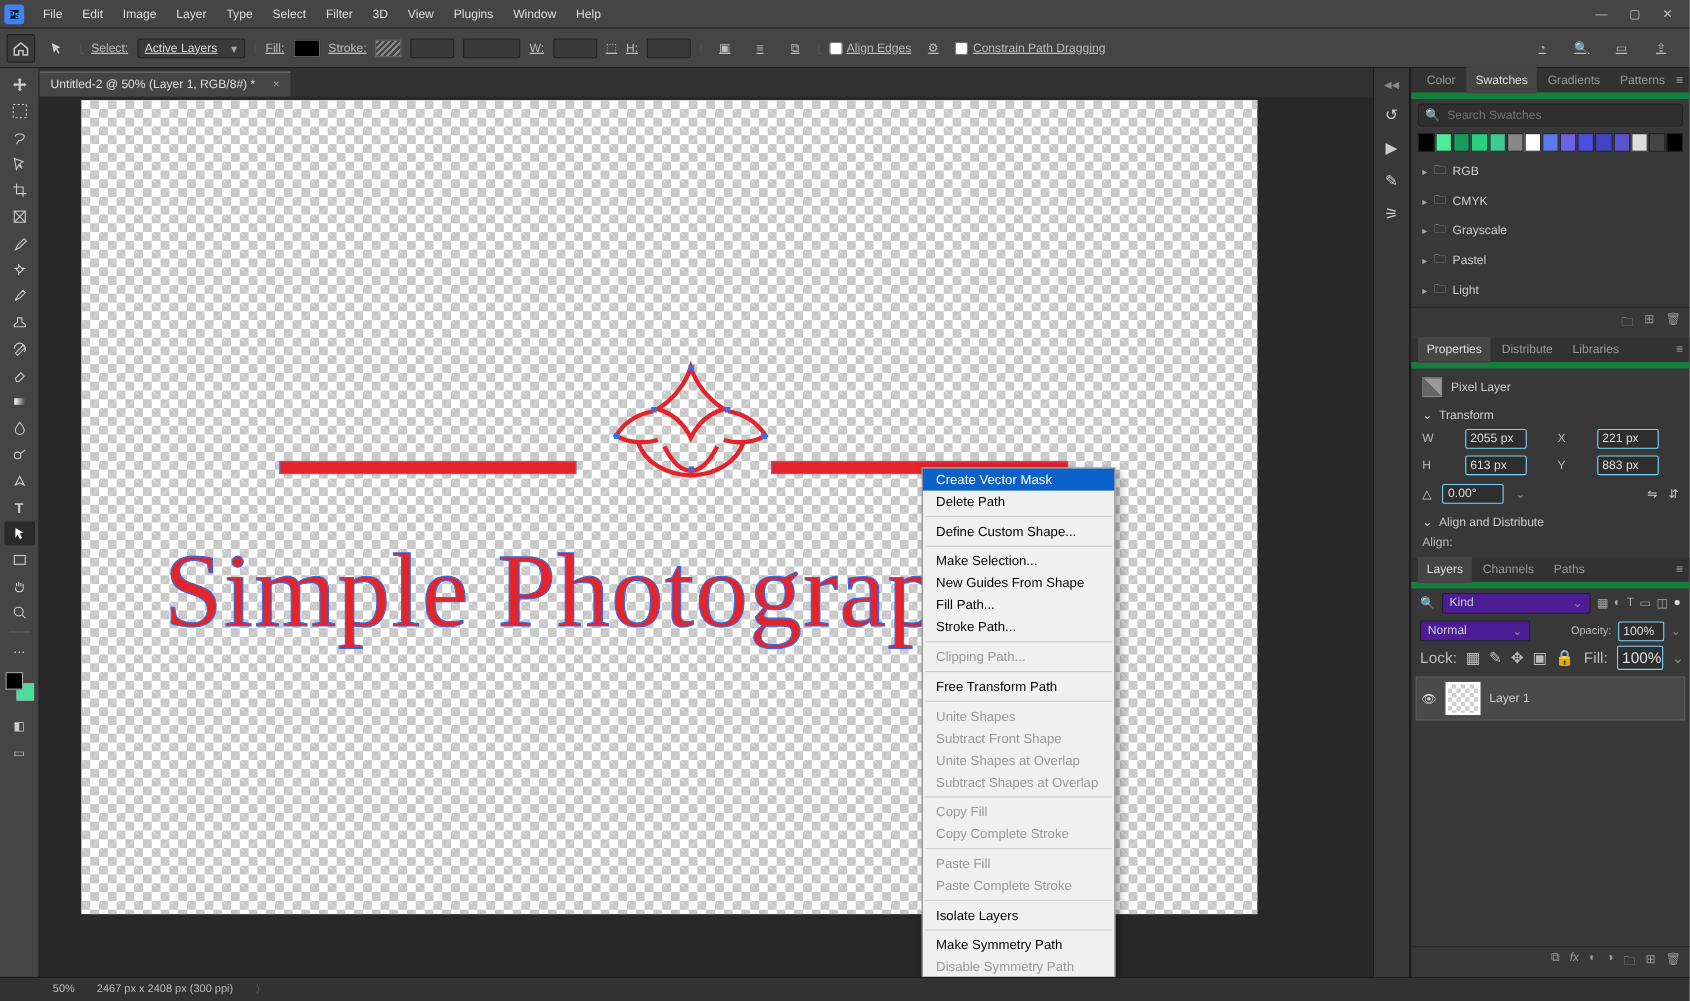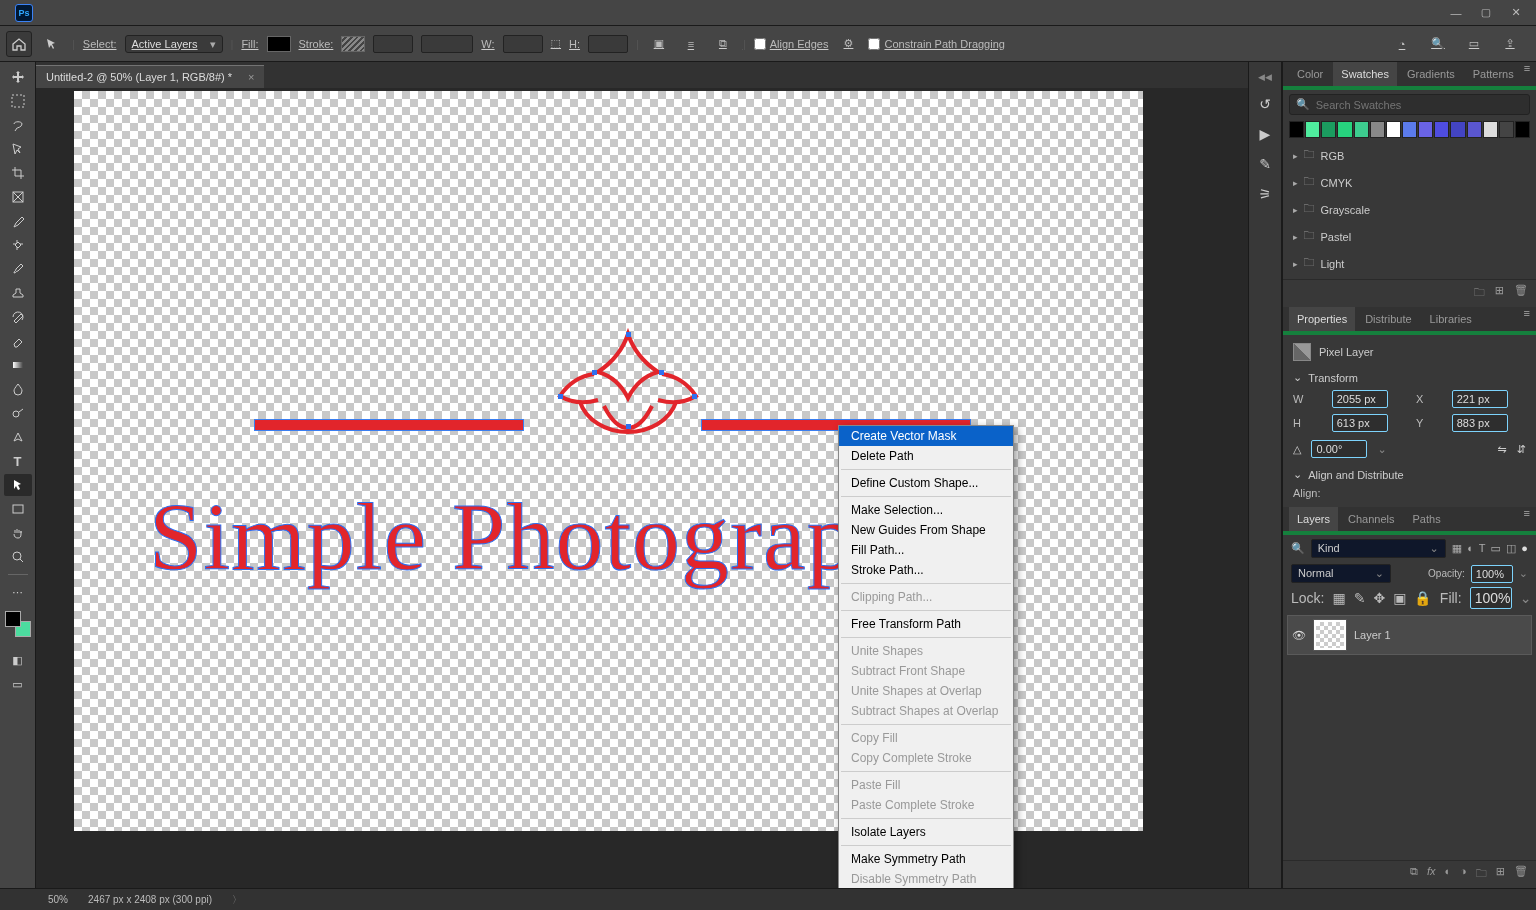--- a/index.html
+++ b/index.html
@@ -1,20 +1,20 @@
 <!DOCTYPE html>
 <html><head>
 <meta charset="utf-8">
 <style>
 * { margin: 0; padding: 0; box-sizing: border-box; font-family: "Segoe UI", Tahoma, sans-serif; user-select: none; }
 body { background: #323232; width: 1536px; height: 910px; overflow: hidden; color: #ccc; font-size: 11px; }
 
 
 .menubar { height: 26px; background: #454545; display: flex; align-items: center; padding: 0 4px; border-bottom: 1px solid #1a1a1a; }
-.ps-logo { width: 18px; height: 18px; background: #001834; border: 1px solid #3b82f6; border-radius: 3px; display: flex; align-items: center; justify-content: center; color: #30a8ff; font-size: 9px; font-weight: bold; margin-right: 8px; margin-left: 11px; }
+.ps-logo { width: 18px; height: 18px; background: #001834; border: 5px solid #3b82f6; border-radius: 3px; display: flex; align-items: center; justify-content: center; color: #30a8ff; font-size: 9px; font-weight: bold; margin-right: 8px; }
 .menu-item { padding: 4px 9px; color: #ddd; cursor: default; }
 .window-controls { margin-left: auto; display: flex; gap: 18px; padding-right: 10px;}
 .win-ctrl { width:12px; height:12px; color:#bbb; display:inline-flex; align-items:center; justify-content:center; }
 
 
 .optionsbar { height: 36px; background: #454545; display: flex; align-items: center; padding: 0 6px; gap: 8px; border-bottom: 1px solid #1a1a1a; text-decoration: underline; }
 .home-btn { width: 26px; height: 26px; background:#3a3a3a; border:1px solid #222; border-radius:3px; display:flex; align-items:center; justify-content:center; }
 .opt-label { color:#bbb; font-size:11px; }
 .opt-dropdown { background:#3a3a3a; border:1px solid #222; padding:2px 24px 2px 6px; border-radius:3px; color:#ddd; position:relative; font-size:11px; }
 .opt-dropdown:after{content:"▾"; position:absolute; right:6px; color:#aaa;}
@@ -64,21 +64,21 @@
 .ctx-item.highlight{background:#0a62c9;color:#fff;}
 .ctx-item.disabled{color:#999;}
 .ctx-sep{height:1px;background:#ccc;margin:3px 2px;}
 
 
 .collapsed-strip{width:34px;background:#383838;border-left:1px solid #1a1a1a;border-right:1px solid #1a1a1a;display:flex;flex-direction:column;align-items:center;padding-top:10px;gap:14px;}
 .collapsed-strip .ico{color:#ccc;font-size:14px;}
 
 
 .panels{width:254px;background:#383838;display:flex;flex-direction:column;border-left:1px solid #1a1a1a;}
-.panel-tabs{display:flex;background:#323232;height:28px;align-items:flex-start;padding:0 6px;gap:2px;border-bottom:4px solid #15803d;}
+.panel-tabs{display:flex;background:#323232;height:28px;align-items:center;padding:0 6px;gap:2px;border-bottom:6px solid #15803d;}
 .ptab{padding:6px 8px;color:#999;font-size:11px;}
 .ptab.active{background:#454545;color:#ddd;}
 .panel-menu-btn{margin-left:auto;color:#aaa;font-size:11px;}
 .swatch-search{margin:4px 6px;display:flex;align-items:center;background:#2e2e2e;border:1px solid #222;border-radius:3px;padding:3px 6px;gap:6px;}
 .swatch-search input{background:transparent;border:none;color:#ccc;width:100%;outline:none;font-size:11px;}
 .swatch-row{display:flex;gap:1px;padding:2px 6px;}
 .sw{width:17px;height:17px;border:1px solid #222;}
 .swatch-folders{padding:2px 0;}
 .sfolder{display:flex;align-items:center;gap:6px;padding:4px 10px;color:#ccc;}
 .sfolder .chev{color:#aaa;font-size:9px;}
@@ -89,21 +89,21 @@
 .props-header{display:flex;align-items:center;gap:8px;color:#ccc;}
 .props-pixicon{width:18px;height:18px;border:1px solid #888;background:linear-gradient(45deg,#666 50%,#999 50%);}
 .props-group{margin-top:10px;}
 .pg-title{color:#ccc;display:flex;align-items:center;gap:6px;font-size:11px;margin-bottom:6px;}
 .trans-grid{display:grid;grid-template-columns:auto auto auto auto;gap:6px 10px;align-items:center;font-size:11px;color:#bbb;}
 .trans-field{background:#2e2e2e;border:1px solid #7dd3fc;padding:2px 4px;width:56px;color:#ddd;border-radius:2px;}
 .rot-row{display:flex;align-items:center;gap:10px;margin-top:8px;}
 
 .layers-panel{flex:1;display:flex;flex-direction:column;}
 .layer-controls{display:flex;align-items:center;gap:6px;padding:4px 8px;}
-.lcombo{background:#0f172a;border:1px solid #222;padding:2px 6px;border-radius:2px;color:#ccc;flex:1;}
+.lcombo{background:#4c1d95;border:1px solid #222;padding:2px 6px;border-radius:2px;color:#ccc;flex:1;}
 .filter-icons{display:flex;gap:5px;color:#aaa;}
 .blend-row{display:flex;align-items:center;gap:6px;padding:2px 8px;}
 .lock-row{display:flex;align-items:center;gap:8px;padding:2px 8px;color:#bbb;font-size:14px;}
 .layer-list{flex:1;padding:4px;}
 .layer-item{display:flex;align-items:center;gap:8px;background:#4a4a4a;padding:4px;border:1px solid #5a5a5a;}
 .eye{color:#ddd;}
 .layer-thumb{width:32px;height:30px;background:#fff;border:2px solid #fff;outline:1px solid #555;
   background-image:linear-gradient(45deg,#ccc 25%,transparent 25%),linear-gradient(-45deg,#ccc 25%,transparent 25%),linear-gradient(45deg,transparent 75%,#ccc 75%),linear-gradient(-45deg,transparent 75%,#ccc 75%);
   background-size:8px 8px;background-position:0 0,0 4px,4px -4px,-4px 0;}
 .layers-footer{display:flex;justify-content:flex-end;gap:9px;padding:4px 8px;border-top:1px solid #2a2a2a;color:#999;}
@@ -111,20 +111,34 @@
 
 .statusbar{height:22px;background:#323232;border-top:1px solid #1a1a1a;display:flex;align-items:center;padding:0 48px;gap:20px;color:#bbb;font-size:10px;}
 
 svg{display:block;}
 </style>
 </head>
 <body>
 
 <div class="menubar">
   <div class="ps-logo">Ps</div>
+  <div id="menu-items" style="display: flex;">
+      <span class="menu-item">File</span>
+      <span class="menu-item">Edit</span>
+      <span class="menu-item">Image</span>
+      <span class="menu-item">Layer</span>
+      <span class="menu-item">Type</span>
+      <span class="menu-item">Select</span>
+      <span class="menu-item">Filter</span>
+      <span class="menu-item">3D</span>
+      <span class="menu-item">View</span>
+      <span class="menu-item">Plugins</span>
+      <span class="menu-item">Window</span>
+      <span class="menu-item">Help</span>
+    </div>
   <div class="window-controls">
     <span class="win-ctrl">—</span>
     <span class="win-ctrl">▢</span>
     <span class="win-ctrl">✕</span>
   </div>
 </div>
 
 <div class="optionsbar">
   <div class="home-btn">
     <svg width="16" height="16" viewBox="0 0 16 16">

